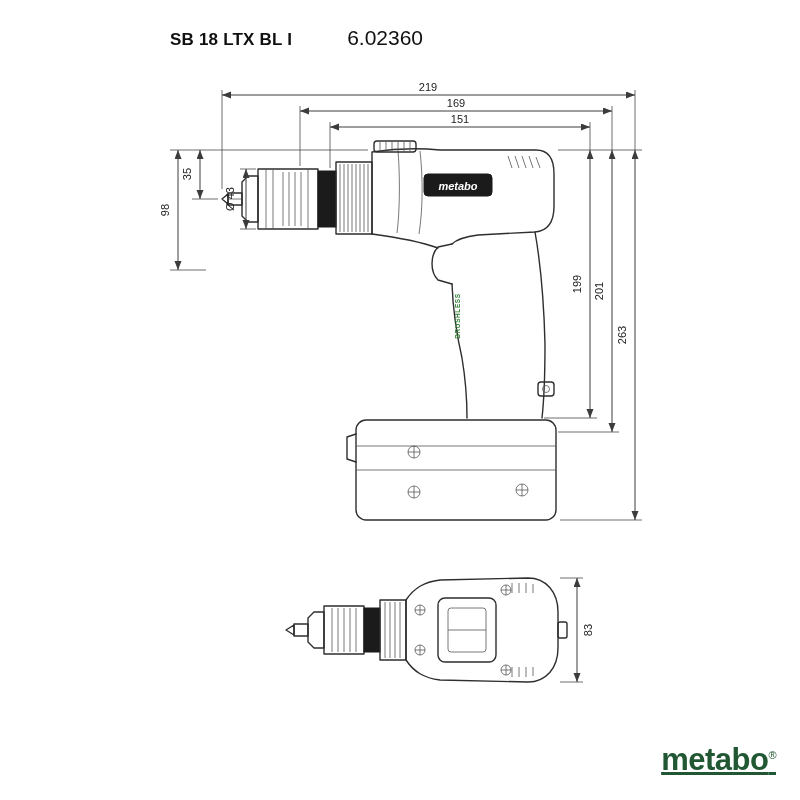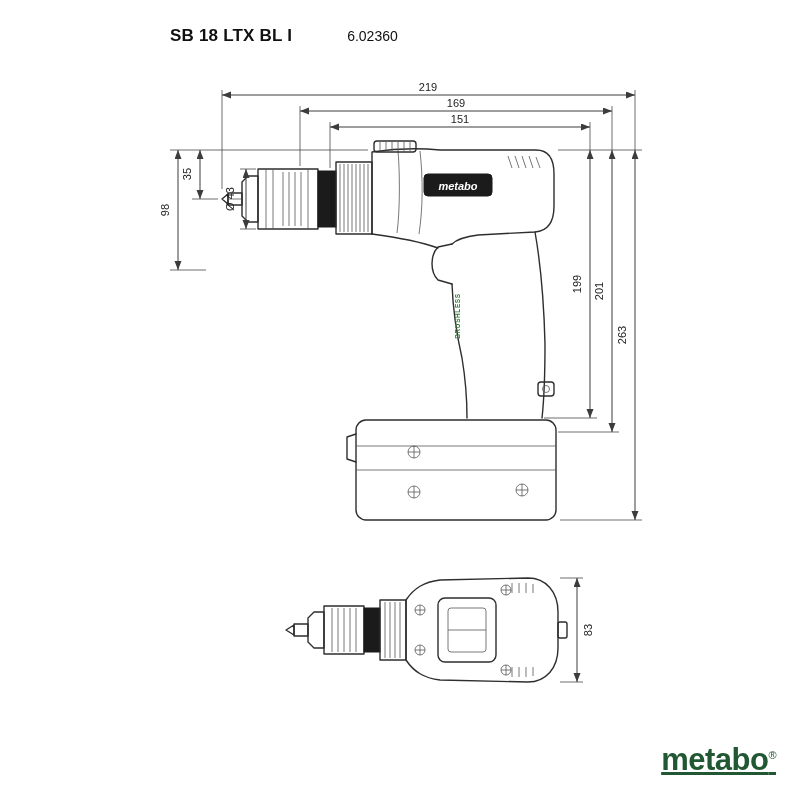--- a/index.html
+++ b/index.html
@@ -1,19 +1,19 @@
 <!DOCTYPE html>
 <html><head>
 <meta charset="utf-8">
 <style>
   html,body{margin:0;padding:0;}
   body{width:800px;height:800px;background:#ffffff;font-family:"Liberation Sans",sans-serif;position:relative;overflow:hidden;}
   .header{position:absolute;left:170px;top:26px;display:flex;align-items:baseline;gap:55px;text-align:right;}
   .model{font-size:17px;font-weight:bold;color:#101010;letter-spacing:0.2px;}
-  .order{font-size:14px;color:#101010;}
+  .order{font-size:21px;color:#101010;}
   svg.drawing{position:absolute;left:0;top:0;}
   .part{stroke:#2e2e2e;stroke-width:1.4;fill:none;stroke-linejoin:round;stroke-linecap:round;}
   .part-thin{stroke:#565656;stroke-width:0.8;fill:none;}
   .part-fill{fill:#1b1b1b;stroke:#1b1b1b;}
   .dim{stroke:#3c3c3c;stroke-width:1;fill:none;}
   .ext{stroke:#4a4a4a;stroke-width:0.8;fill:none;}
   .dimtxt{font-size:11px;fill:#222222;}
   .badge-txt{font-size:11px;font-weight:bold;font-style:italic;fill:#ffffff;}
   .brushless{font-size:6.5px;font-weight:bold;letter-spacing:0.6px;fill:#2e7d32;}
   .logo{position:absolute;right:24px;bottom:22px;font-weight:bold;font-size:31px;letter-spacing:-0.5px;text-decoration:underline;}

